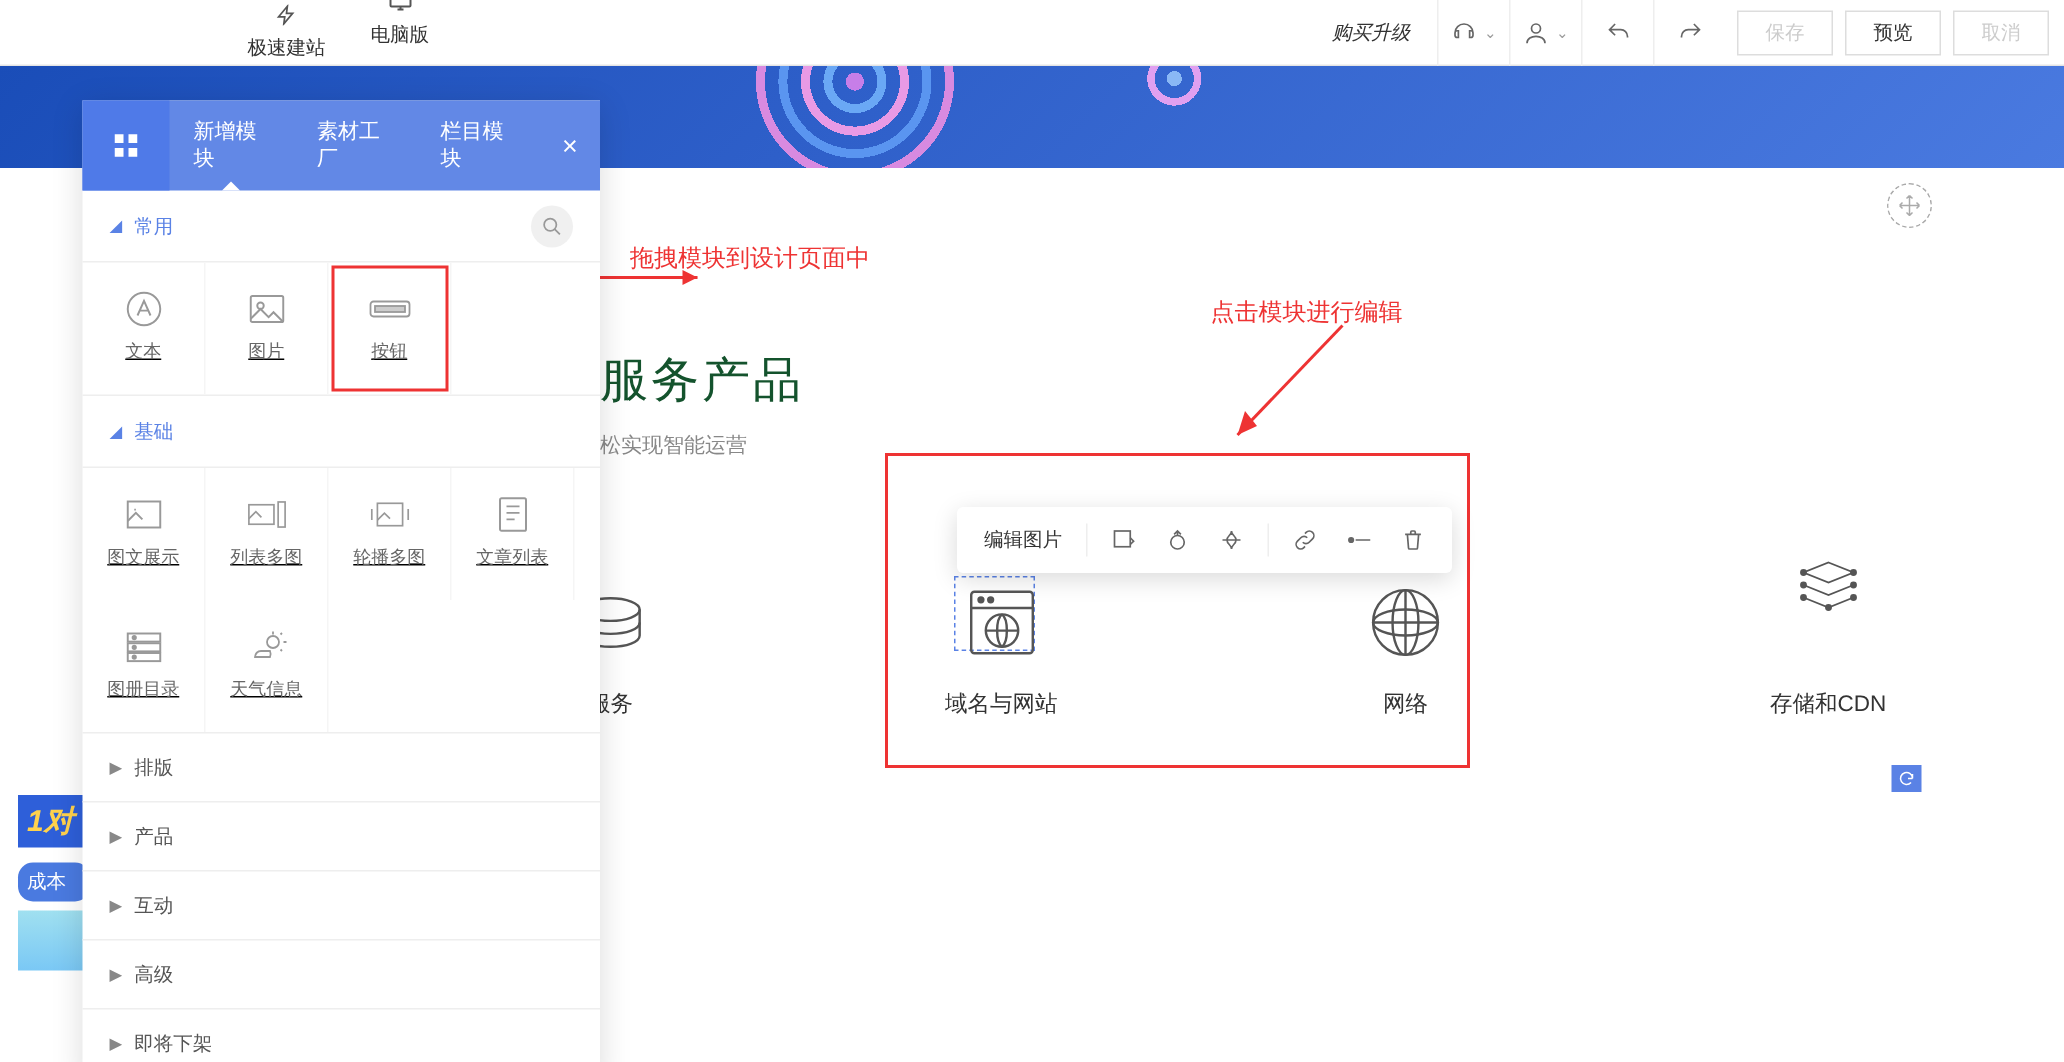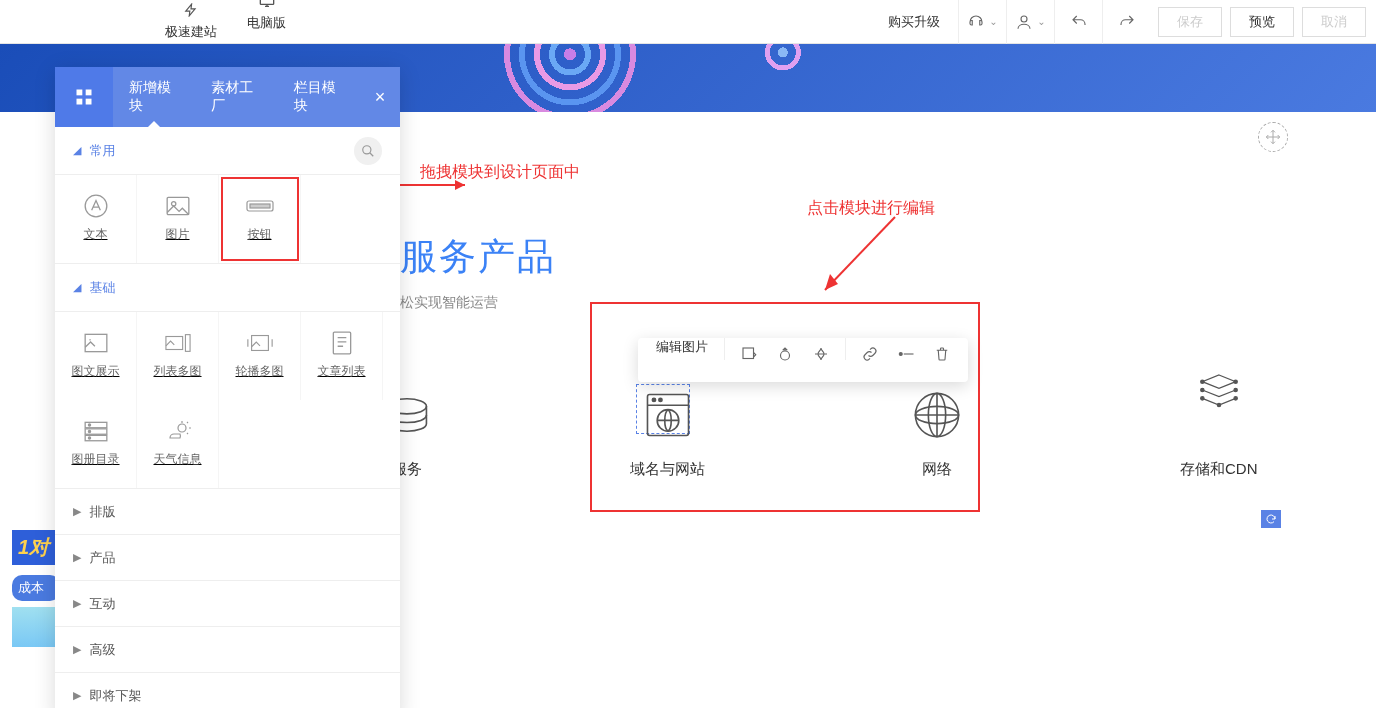--- a/index.html
+++ b/index.html
@@ -4,21 +4,21 @@
 <style>
 * { margin: 0; padding: 0; box-sizing: border-box; font-family: "Microsoft YaHei", sans-serif; }
 body { width: 1376px; height: 708px; overflow: hidden; background: #fff; position: relative; }
 
 
 .top-toolbar { height: 44px; border-bottom: 1px solid #e5e5e5; display: flex; align-items: center; padding: 0 10px; }
 .toolbar-left { display: flex; align-items: center; margin-left: 155px; gap: 30px; }
 .toolbar-item { display: flex; align-items: center; gap: 6px; font-size: 13px; color: #333; cursor: pointer; flex-direction: column; }
 .toolbar-spacer { flex: 1; }
 .toolbar-right { display: flex; align-items: center; gap: 0; }
-.toolbar-link { font-size: 13px; color: #333; padding: 0 18px; cursor: pointer; }
+.toolbar-link { font-size: 13px; color: #333; padding: 0 18px; cursor: pointer; font-style: italic; }
 .toolbar-icon-btn { width: 48px; height: 44px; display: flex; align-items: center; justify-content: center; cursor: pointer; border-left: 1px solid #eee; }
 .toolbar-icon-btn svg { width: 18px; height: 18px; stroke: #666; fill: none; }
 .toolbar-btn { height: 30px; padding: 0 18px; border: 1px solid #ddd; background: #fff; font-size: 13px; margin-left: 8px; cursor: pointer; color: #333; }
 .toolbar-btn.disabled { color: #ccc; }
 .chevron { font-size: 10px; color: #999; margin-left: 4px; }
 
 
 .hero-bg { position: absolute; top: 44px; left: 0; right: 0; height: 68px; background: linear-gradient(135deg, #1a4db8 0%, #2e5fc9 40%, #4a7ae0 100%); overflow: hidden; }
 .hero-bg::before { content: ""; position: absolute; left: 370px; top: -120px; width: 700px; height: 350px; border-radius: 50%;
   background: radial-gradient(circle at 30% 30%, #c77ee8 0 6px, transparent 6px 15px, #6aa8f5 15px 21px, transparent 21px 30px, #e89ae5 30px 36px, transparent 36px 45px, #5a95f0 45px 51px, transparent 51px 60px, #d88ae0 60px 66px, transparent 66px),
@@ -45,41 +45,41 @@
 .module-cell .micon { width: 28px; height: 20px; display: flex; align-items: center; justify-content: center; }
 .module-cell .mlabel { font-size: 12px; color: #666; }
 .module-cell.selected { outline: 2px solid #e33; outline-offset: -4px; }
 
 .collapsed-cat { height: 46px; display: flex; align-items: center; padding: 0 18px; border-bottom: 1px solid #eee; font-size: 13px; color: #555; cursor: pointer; }
 .collapsed-cat .tri { color: #888; margin-right: 8px; font-size: 11px; }
 
 
 .canvas { position: absolute; top: 112px; left: 0; right: 0; bottom: 0; background: #fff; }
 .content-block { position: absolute; left: 400px; top: 120px; }
-.content-title { font-size: 37px; color: #3b82f6; letter-spacing: 2px; }
+.content-title { font-size: 32px; color: #14532d; letter-spacing: 2px; }
 .content-sub { font-size: 14px; color: #888; margin-top: 12px; }
 
 .annotation { position: absolute; color: #e33; font-size: 16px; }
 .ann1 { left: 420px; top: 50px; }
 .ann2 { left: 807px; top: 86px; }
 
 .arrow { position: absolute; }
 
 .red-box { position: absolute; left: 590px; top: 190px; width: 390px; height: 210px; border: 2px solid #e33; }
 
 .service-item { position: absolute; display: flex; flex-direction: column; align-items: center; gap: 20px; }
 .service-item .sicon { width: 54px; height: 50px; }
 .service-item .slabel { font-size: 15px; color: #333; }
 .svc1 { left: 380px; top: 278px; }
 .svc2 { left: 630px; top: 278px; }
 .svc3 { left: 910px; top: 278px; }
 .svc4 { left: 1180px; top: 258px; gap: 40px; }
 
 
-.edit-popup { position: absolute; left: 638px; top: 226px; background: #fff; border-radius: 4px; box-shadow: 0 4px 16px rgba(0,0,0,0.15); display: flex; height: 44px; padding: 0 10px; gap: 4px; z-index: 5; }
+.edit-popup { position: absolute; left: 638px; top: 226px; background: #fff; border-radius: 4px; box-shadow: 0 4px 16px rgba(0,0,0,0.15); display: flex; align-items: center; height: 44px; padding: 0 10px; gap: 4px; z-index: 5; }
 .edit-popup .elabel { font-size: 13px; color: #333; padding: 0 8px; }
 .edit-popup .divider { width: 1px; height: 22px; background: #eee; margin: 0 4px; }
 .edit-popup .eicon { width: 32px; height: 32px; display: flex; align-items: center; justify-content: center; cursor: pointer; }
 .edit-popup .eicon svg { width: 18px; height: 18px; stroke: #666; fill: none; }
 
 
 .selected-img { position: absolute; left: 636px; top: 272px; width: 54px; height: 50px; border: 1px dashed #5a82e5; }
 
 
 .refresh-badge { position: absolute; right: 95px; top: 398px; width: 20px; height: 18px; background: #5a82e5; display: flex; align-items: center; justify-content: center; }

